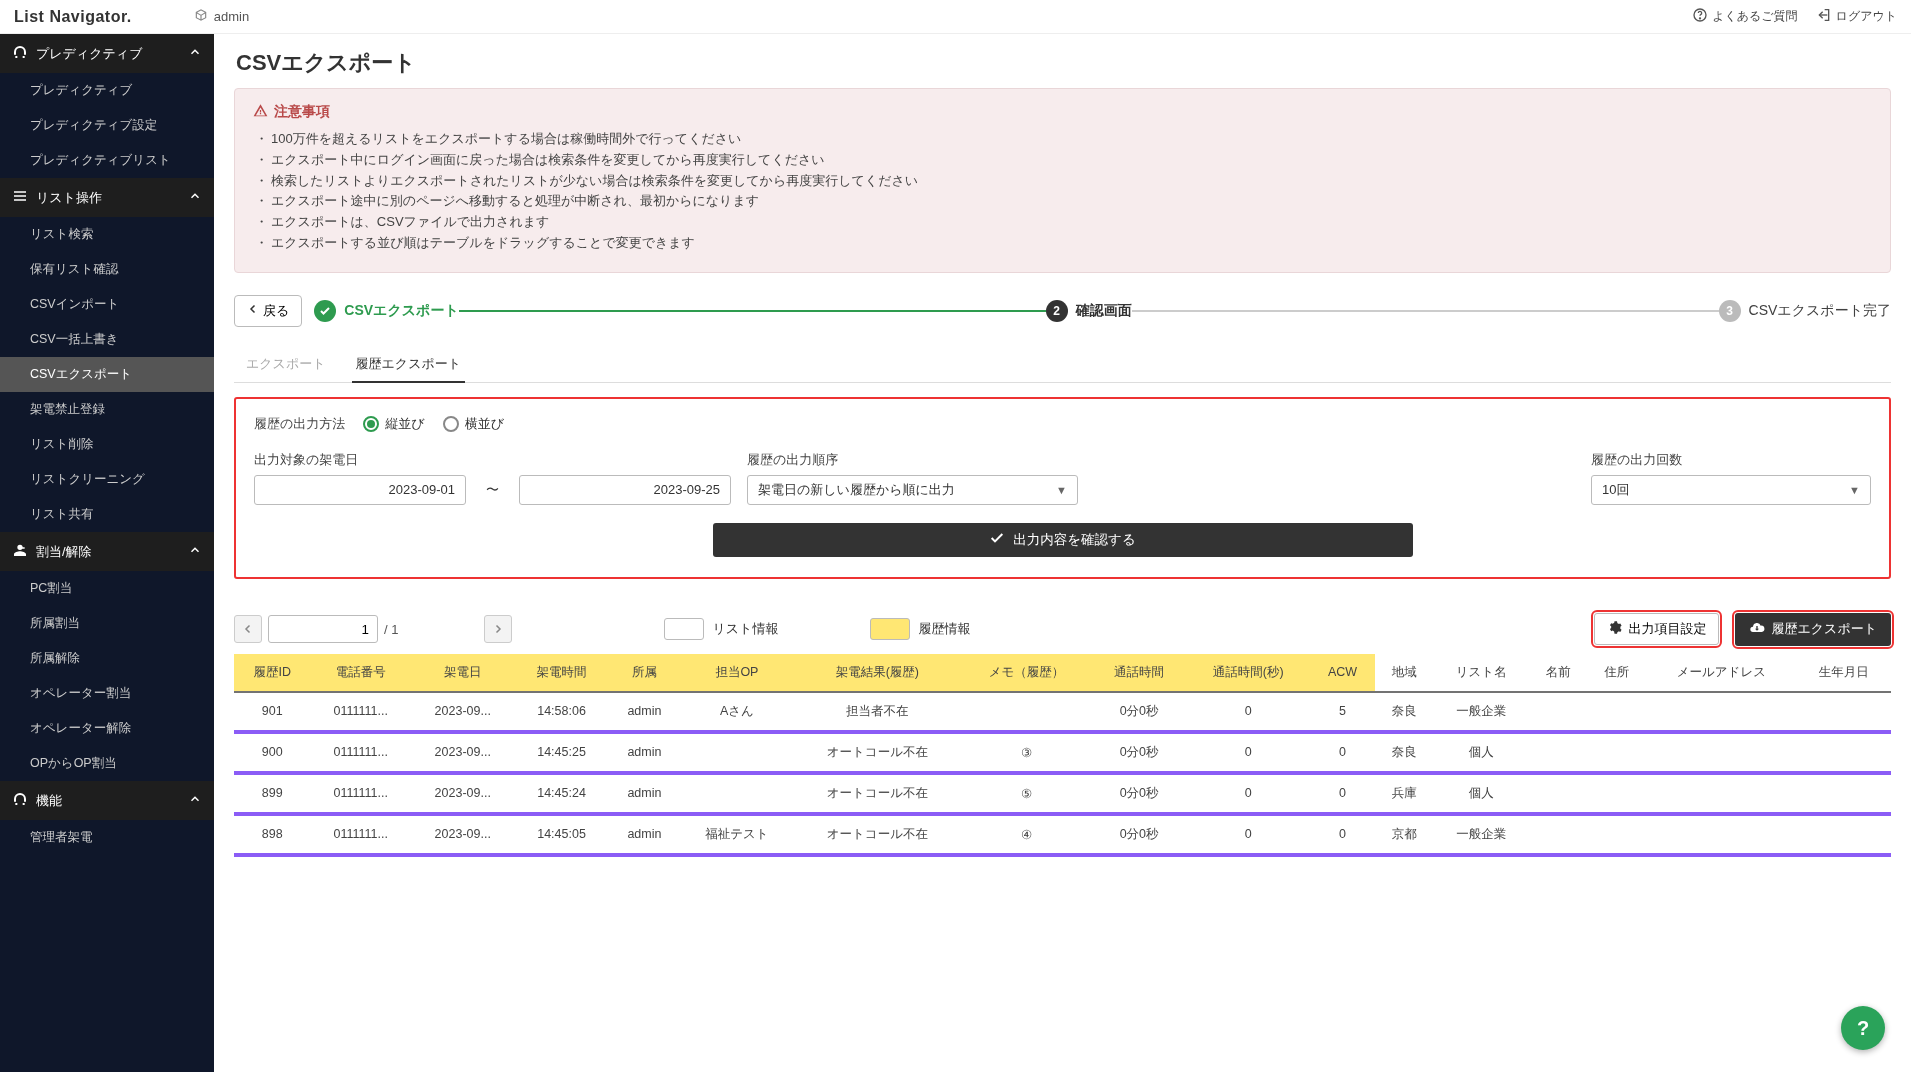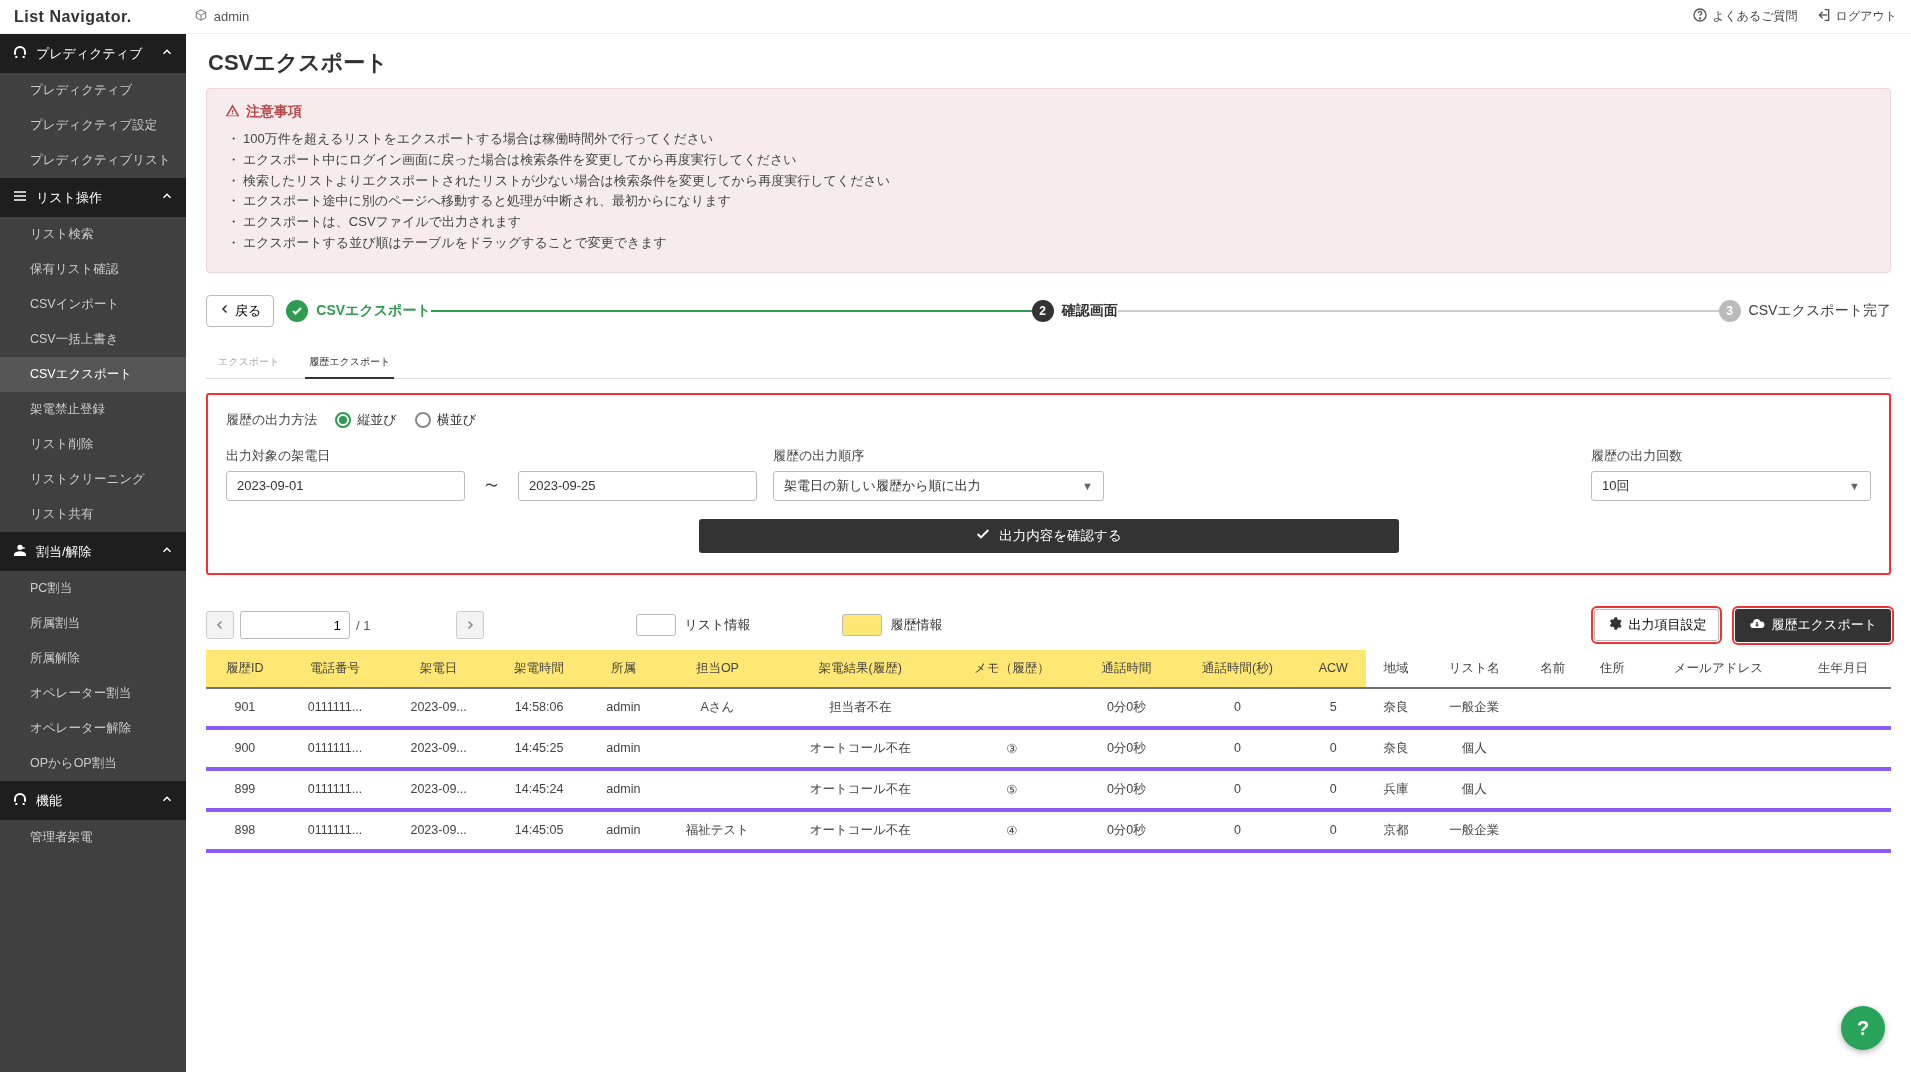--- a/index.html
+++ b/index.html
@@ -6,21 +6,21 @@
   body { font-family: "Hiragino Sans", "Meiryo", sans-serif; font-size: 13px; color: #333; background: #fff; }
   .topbar { height: 34px; display: flex; align-items: center; border-bottom: 1px solid #eee; padding: 0 14px; }
   .logo { font-weight: 700; font-size: 16px; letter-spacing: 0.5px; }
   .admin-label { margin-left: 62px; display: flex; align-items: center; gap: 6px; color: #555; }
   .cube-icon { display:inline-block; }
   .topbar-right { margin-left: auto; display: flex; align-items: center; gap: 18px; color: #444; font-size: 12px; }
   .topbar-right a { display: flex; align-items: center; gap: 4px; cursor: pointer; }
 
   .layout { display: flex; height: calc(100vh - 34px); }
 
-  .sidebar { width: 186px; background: #404040; color: #ddd; overflow-y: auto; flex-shrink: 0; }
+  .sidebar { width: 214px; background: #0f172a; color: #ddd; overflow-y: auto; flex-shrink: 0; }
   .side-section-header { display: flex; align-items: center; gap: 8px; padding: 10px 12px; background: #1e1e1e; color: #fff; cursor: pointer; }
   .side-section-header .chev { margin-left: auto; }
   .side-item { padding: 9px 12px 9px 30px; color: #ccc; cursor: pointer; font-size: 12.5px; }
   .side-item.active { background: #555; color: #fff; }
 
   .main { flex: 1; overflow-y: auto; padding: 0 0 40px 0; }
 
   .page-title { font-size: 22px; font-weight: 700; padding: 14px 22px 10px; }
 
   .content-inner { padding: 0 20px; }
@@ -41,35 +41,35 @@
   .step-green .step-circle { background: #2e9b4f; }
   .step-green .step-label { color: #2e9b4f; font-weight: 600; }
   .step-dark .step-circle { background: #333; }
   .step-dark .step-label { color: #333; font-weight: 600; }
   .step-grey .step-circle { background: #bbb; }
   .step-grey .step-label { color: #404040; }
   .line-green { background: #2e9b4f; }
   .line-grey { background: #ccc; }
 
   .tabs { display: flex; gap: 22px; border-bottom: 1px solid #ddd; margin-bottom: 14px; padding-left: 8px; }
-  .tab { padding: 8px 4px; cursor: pointer; color: #aaa; font-size: 10px; }
+  .tab { padding: 8px 4px; cursor: pointer; color: #aaa; font-size: 13px; }
   .tab.active { color: #333; border-bottom: 2px solid #333; font-weight: 500; margin-bottom: -1px; }
 
   .redbox { border: 2.5px solid #e33; border-radius: 3px; padding: 16px 18px 20px; margin-bottom: 34px; }
   .form-row-top { display: flex; align-items: center; gap: 18px; margin-bottom: 18px; }
   .radio-opt { display: inline-flex; align-items: center; gap: 6px; cursor: pointer; }
   .radio-circle { width: 16px; height: 16px; border-radius: 50%; border: 2px solid #888; display: inline-flex; align-items: center; justify-content: center; }
   .radio-circle.sel { border-color: #2e9b4f; }
   .radio-circle.sel::after { content: ""; width: 8px; height: 8px; background: #2e9b4f; border-radius: 50%; }
   .field-label { font-size: 13px; color: #444; }
 
   .form-row-fields { display: flex; align-items: flex-end; gap: 16px; margin-bottom: 18px; }
   .field-col { display: flex; flex-direction: column; gap: 6px; }
   .input-box, .select-box { border: 1px solid #bbb; border-radius: 3px; padding: 6px 10px; font-size: 13px; background: #fff; height: 30px; display: flex; align-items: center; justify-content: space-between; }
-  .date-in { width: 239px; }
+  .date-in { width: 212px; justify-content: flex-end; }
   .tilde { padding: 0 4px 6px; align-self: flex-end; }
   .sel-wide { width: 331px; }
   .sel-med { width: 280px; }
   .drop-arrow { color: #666; font-size: 11px; }
 
   .confirm-btn { background: #333; color: #fff; border: none; border-radius: 3px; height: 34px; width: 700px; margin: 0 auto; display: flex; align-items: center; justify-content: center; gap: 8px; cursor: pointer; font-size: 13.5px; }
 
   .table-controls { display: flex; align-items: center; gap: 16px; margin-bottom: 8px; }
   .pager { display: flex; align-items: center; gap: 6px; }
   .pg-btn { width: 28px; height: 28px; border: 1px solid #ccc; background: #f3f3f3; border-radius: 3px; display: inline-flex; align-items: center; justify-content: center; cursor: pointer; color: #888; }

